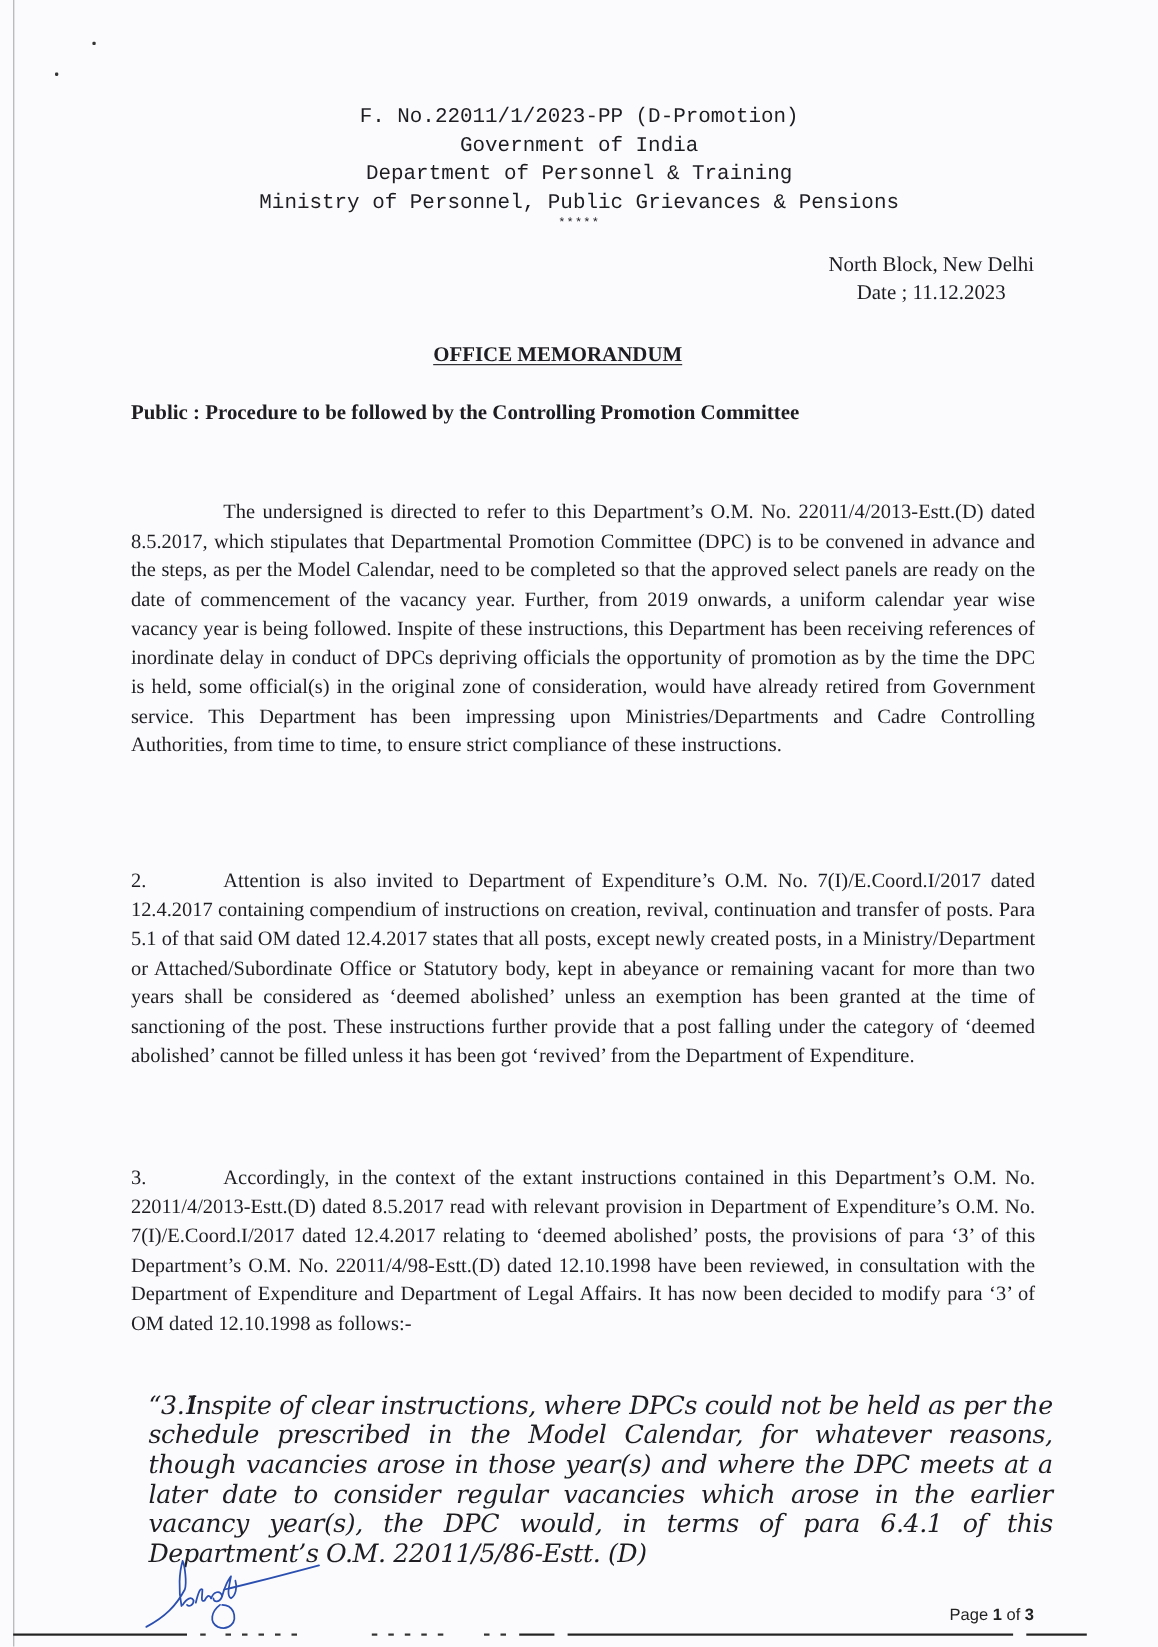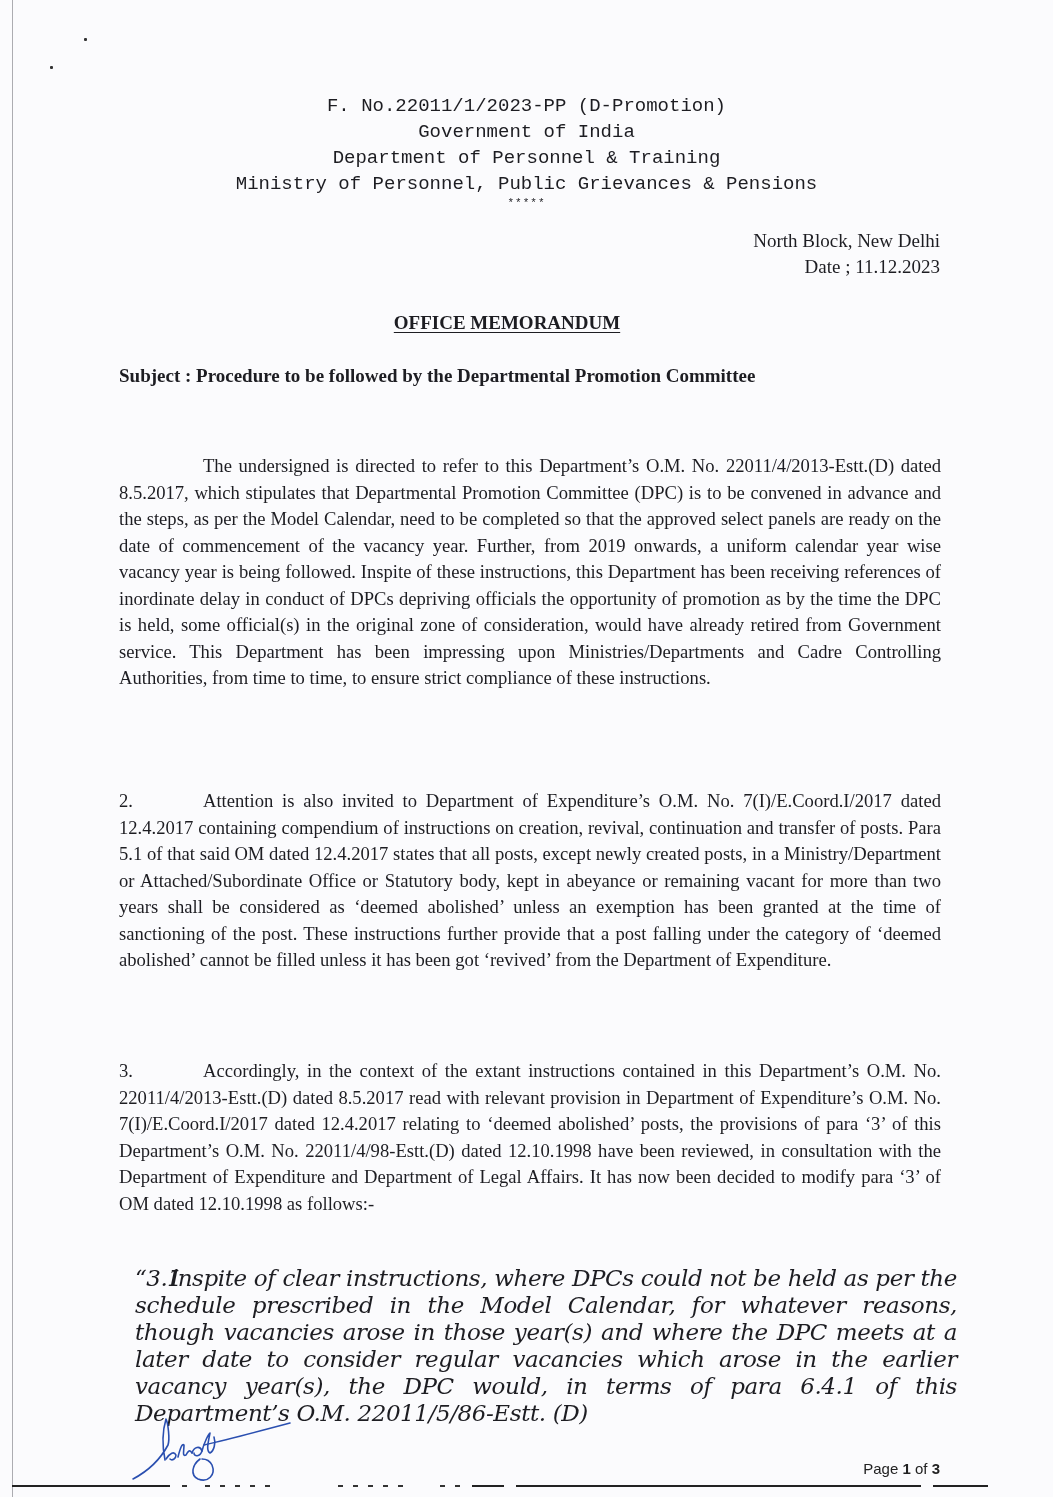--- a/index.html
+++ b/index.html
@@ -43,21 +43,21 @@
     }
     .header-block .stars {
       font-size: 11px;
       line-height: 12px;
       letter-spacing: 1px;
     }
     .place-date {
       position: absolute;
       right: 113px;
       top: 228px;
-      text-align: right;
+      text-align: center;
       font-size: 19px;
       line-height: 26px;
     }
     .memo-title {
       position: absolute;
       left: 0;
       top: 311px;
       width: 1014px;
       text-align: center;
       font-size: 19px;
@@ -165,21 +165,21 @@
 <div class="place-date">
   <div>North Block, New Delhi</div>
   <div>Date ; 11.12.2023</div>
 </div>
 
 <div class="memo-title">
   <span>OFFICE MEMORANDUM</span>
 </div>
 
 <div class="subject">
-  <span class="label">Subject : </span><span>Procedure to be followed by the Departmental Promotion Committee</span>
+  <span class="label">Public : </span><span>Procedure to be followed by the Controlling Promotion Committee</span>
 </div>
 
 <div class="para indent-first" style="top:453px;">
   <span>The undersigned is directed to refer to this Department’s O.M. No. 22011/4/2013-Estt.(D) dated 8.5.2017, which stipulates that Departmental Promotion Committee (DPC) is to be convened in advance and the steps, as per the Model Calendar, need to be completed so that the approved select panels are ready on the date of commencement of the vacancy year. Further, from 2019 onwards, a uniform calendar year wise vacancy year is being followed. Inspite of these instructions, this Department has been receiving references of inordinate delay in conduct of DPCs depriving officials the opportunity of promotion as by the time the DPC is held, some official(s) in the original zone of consideration, would have already retired from Government service. This Department has been impressing upon Ministries/Departments and Cadre Controlling Authorities, from time to time, to ensure strict compliance of these instructions.</span>
 </div>
 
 <div class="para" style="top:788px;">
   <span class="num">2.</span><span>Attention is also invited to Department of Expenditure’s O.M. No. 7(I)/E.Coord.I/2017 dated 12.4.2017 containing compendium of instructions on creation, revival, continuation and transfer of posts. Para 5.1 of that said OM dated 12.4.2017 states that all posts, except newly created posts, in a Ministry/Department or Attached/Subordinate Office or Statutory body, kept in abeyance or remaining vacant for more than two years shall be considered as ‘deemed abolished’ unless an exemption has been granted at the time of sanctioning of the post. These instructions further provide that a post falling under the category of ‘deemed abolished’ cannot be filled unless it has been got ‘revived’ from the Department of Expenditure.</span>
 </div>
 

